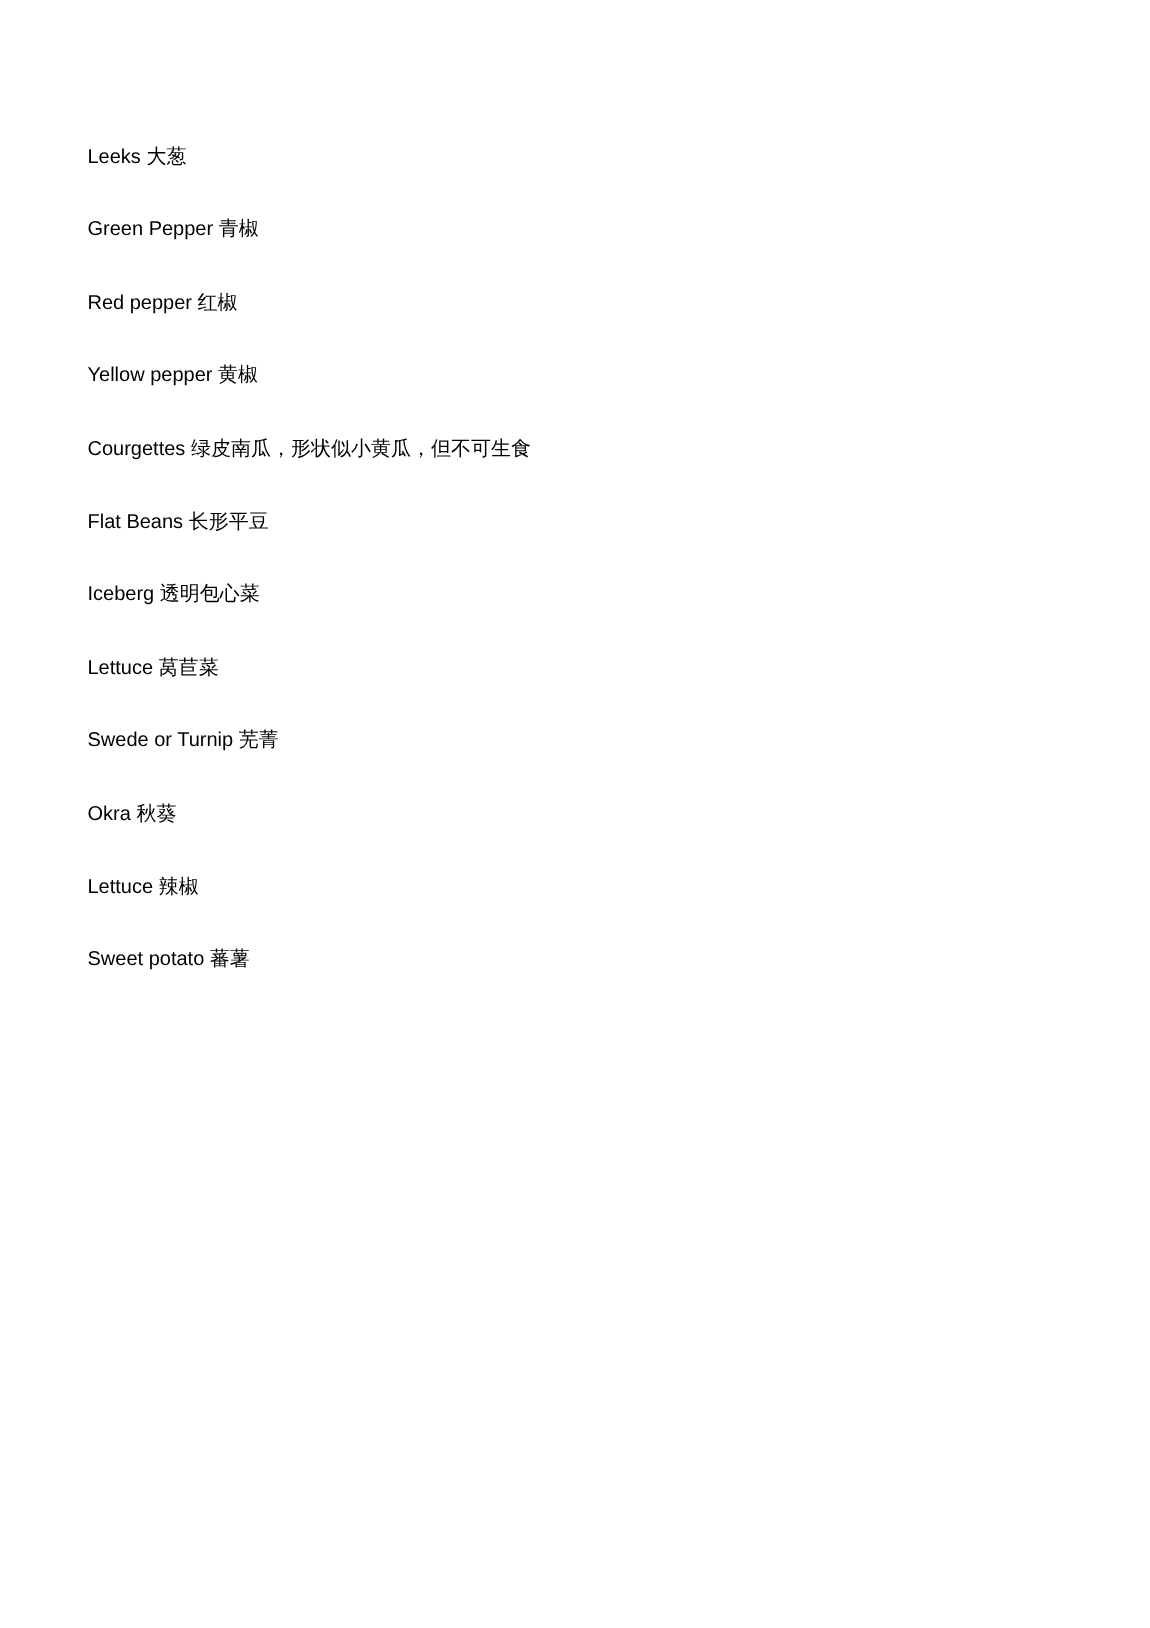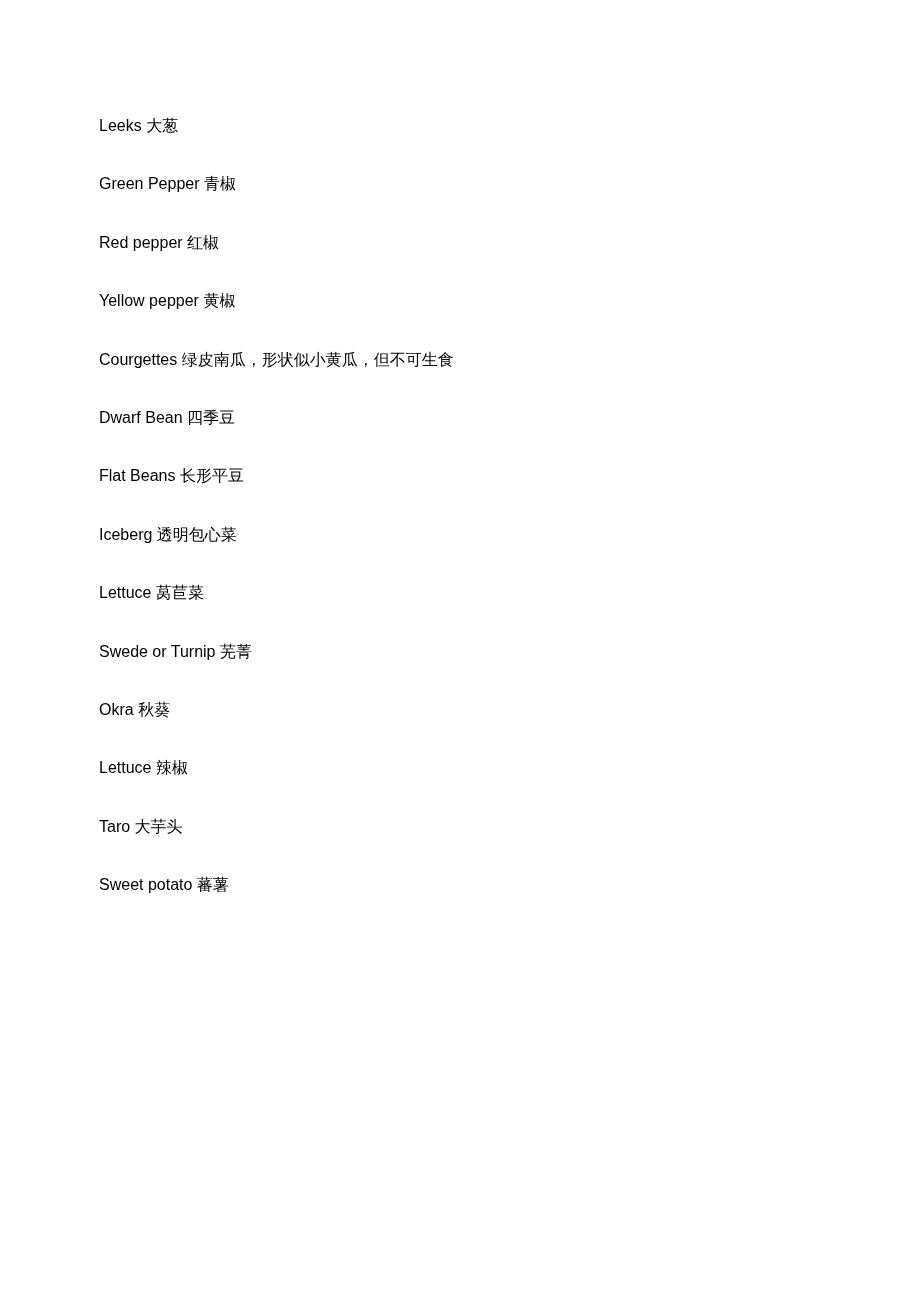--- a/index.html
+++ b/index.html
@@ -3,43 +3,41 @@
   <meta charset="utf-8">
   <style>
     body {
       margin: 0;
       padding: 0;
       background: #ffffff;
       font-family: Arial, "Microsoft YaHei", sans-serif;
       width: 920px;
     }
     .content {
-      padding: 115px 135px 60px 99px;
+      padding: 115px 135px 60px 70px;
     }
     .line {
       font-size: 16px;
       color: #000000;
       margin-bottom: 36px;
       line-height: 1.4;
     }
     .line span {
       font-family: Arial, sans-serif;
     }
   </style>
 </head>
 <body>
 
 <div class="content">
   <div class="line"><span>Leeks</span> <span>大葱</span></div>
   <div class="line"><span>Green Pepper</span> <span>青椒</span></div>
   <div class="line"><span>Red pepper</span> <span>红椒</span></div>
   <div class="line"><span>Yellow pepper</span> <span>黄椒</span></div>
   <div class="line"><span>Courgettes</span> <span>绿皮南瓜，形状似小黄瓜，但不可生食</span></div>
-  <div class="line"><span>Dwarf Bean</span> <span>四季豆</span></div>
   <div class="line"><span>Flat Beans</span> <span>长形平豆</span></div>
   <div class="line"><span>Iceberg</span> <span>透明包心菜</span></div>
   <div class="line"><span>Lettuce</span> <span>莴苣菜</span></div>
   <div class="line"><span>Swede or Turnip</span> <span>芜菁</span></div>
   <div class="line"><span>Okra</span> <span>秋葵</span></div>
   <div class="line"><span>Lettuce</span> <span>辣椒</span></div>
-  <div class="line"><span>Taro</span> <span>大芋头</span></div>
   <div class="line"><span>Sweet potato</span> <span>蕃薯</span></div>
 </div>
 
 </body></html>

